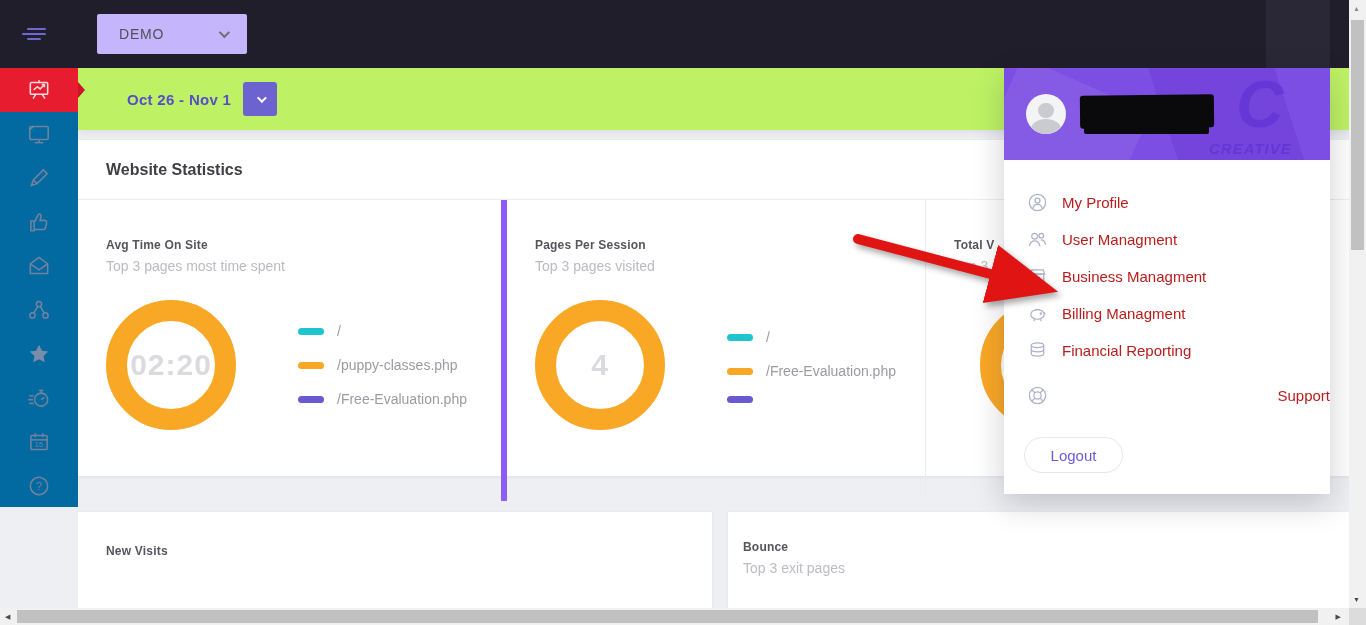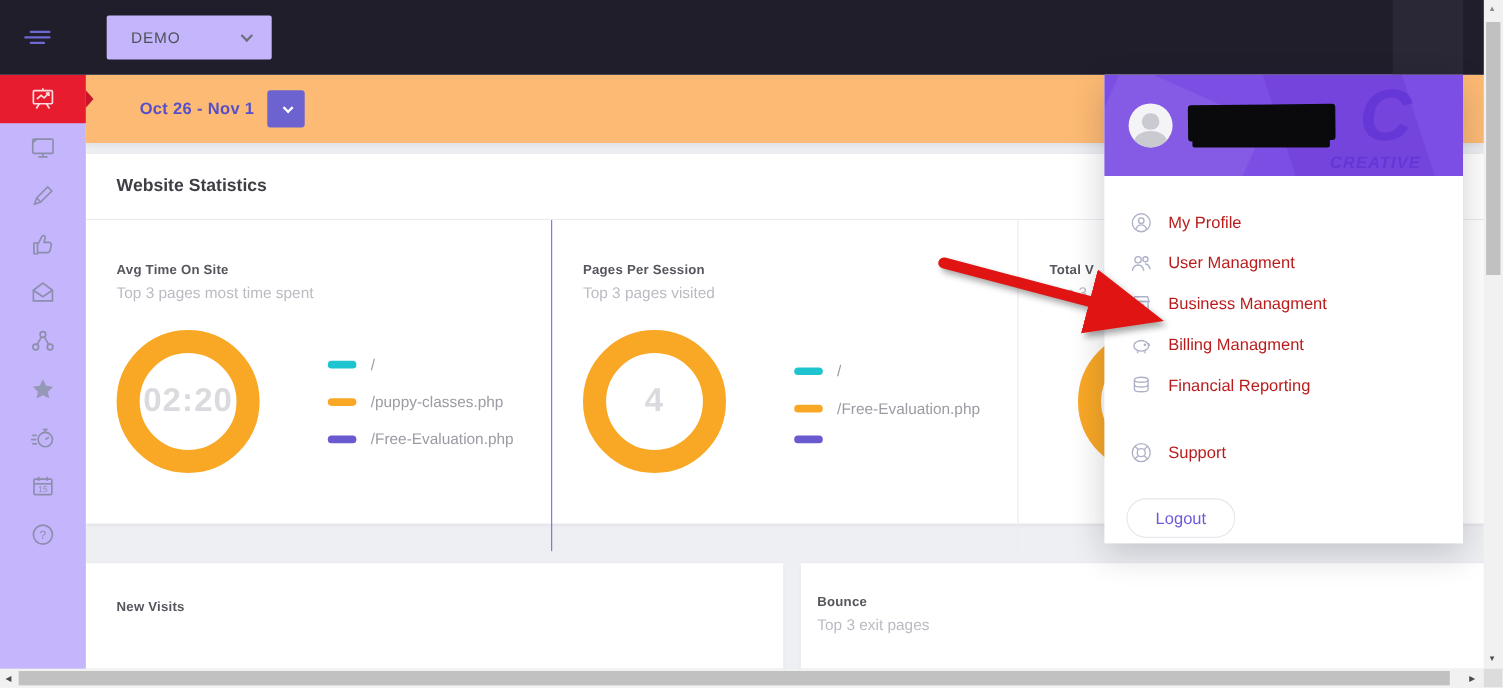--- a/index.html
+++ b/index.html
@@ -18,44 +18,44 @@
     border-radius:2px; display:flex; align-items:center; justify-content:space-between; padding:0 20px 0 22px; cursor:pointer; }
   .workspace-box .label { font-size:14px; color:#4E5258; letter-spacing:.8px; }
   .chev { width:8px; height:8px; border-right:2px solid #6B6F76; border-bottom:2px solid #6B6F76;
     transform:rotate(45deg) translateY(-2px); }
   .avatar-tile { position:absolute; left:1266px; top:0; width:64px; height:68px; background:#2A2736; }
   .avatar { position:absolute; border-radius:50%; background:#F4F4F6; overflow:hidden; }
   .avatar .head { position:absolute; left:50%; top:22%; width:38%; height:38%; margin-left:-19%; border-radius:50%; background:#C9CBD1; }
   .avatar .body { position:absolute; left:50%; top:62%; width:74%; height:52%; margin-left:-37%; border-radius:50%; background:#C9CBD1; }
 
   
-  .sidebar { position:absolute; left:0; top:68px; width:78px; height:540px; background:#c4b5fd; z-index:2; }
+  .sidebar { position:absolute; left:0; top:68px; width:78px; height:439px; background:#0369a1; z-index:2; }
   .side-item { position:relative; width:78px; height:44px; display:flex; align-items:center; justify-content:center; cursor:pointer; }
   .side-item svg { stroke:#83889E; fill:none; stroke-width:1.4; opacity:.85; }
   .side-item.active { background:#E81C2F; }
   .side-item.active svg { stroke:#fff; }
   .side-item.active::after { content:""; position:absolute; right:-7px; top:50%; margin-top:-8px;
     border-left:7px solid #C91527; border-top:8px solid transparent; border-bottom:8px solid transparent; }
   .side-item .fillicon { fill:#8E93AB; stroke:none; }
 
   
   .main { position:absolute; left:78px; top:68px; width:1271px; height:540px; background:#EDEFF2; overflow:hidden; z-index:1; }
-  .datebar { position:absolute; left:0; top:0; width:1271px; height:62px; background:#fdba74;
+  .datebar { position:absolute; left:0; top:0; width:1271px; height:62px; background:#bef264;
     box-shadow:0 3px 6px rgba(60,60,90,.08); display:flex; align-items:center; gap:12px; padding-left:49px; }
   .date-label { font-size:15px; font-weight:bold; color:#574FC8; letter-spacing:.3px; }
   .date-button { width:34px; height:34px; background:#6C63D0; border-radius:3px; display:flex; align-items:center; justify-content:center; cursor:pointer; }
   .date-button .chev { border-color:#fff; width:7px; height:7px; transform:rotate(45deg) translateY(-2px); }
 
   .stats-panel { position:absolute; left:0; top:72px; width:1271px; height:336px; background:#fff; box-shadow:0 1px 3px rgba(60,60,90,.07); }
   .panel-header { height:60px; border-bottom:1px solid #ECECF0; display:flex; align-items:center; padding-left:28px; }
   .panel-title { font-size:16px; font-weight:bold; color:#3E3E44; }
   .stats-row { display:flex; height:301px; }
   .stat-col { padding:38px 24px 0 28px; }
   .stat-col.c1 { width:423px; }
-  .stat-col.c2 { width:424px; border-left:1px solid #8b5cf6; }
+  .stat-col.c2 { width:424px; border-left:6px solid #8b5cf6; }
   .stat-col.c3 { width:423px; border-left:1px solid #ECECF0; }
   .stat-title { font-size:12px; font-weight:bold; color:#55555D; letter-spacing:.2px; }
   .stat-sub { font-size:14px; color:#BCBAC2; margin-top:6px; }
   .donut-row { margin-top:26px; display:flex; align-items:center; }
   .donut { width:130px; height:130px; border:21px solid #F9A826; border-radius:50%;
     display:flex; align-items:center; justify-content:center; flex:0 0 auto; }
   .donut-value { font-size:30px; font-weight:bold; color:#DBDADF; letter-spacing:1px; }
   .legend { margin-left:62px; width:178px; display:flex; flex-direction:column; gap:15px; }
   .legend-item { display:flex; flex-wrap:wrap; align-items:center; column-gap:13px; row-gap:8px; }
   .dash { width:26px; height:7px; border-radius:4px; flex:0 0 auto; }
@@ -74,21 +74,21 @@
   .menu-header { position:relative; height:92px; background:#7C4EE4; overflow:hidden; }
   .menu-header .tex1 { position:absolute; left:-20px; top:10px; width:140px; height:160px; background:rgba(255,255,255,.07); transform:rotate(24deg); }
   .menu-header .tex2 { position:absolute; left:170px; top:-30px; width:120px; height:200px; background:rgba(90,40,200,.25); transform:rotate(-18deg); }
   .wm-letter { position:absolute; left:232px; top:-2px; font-size:66px; font-weight:bold; color:#5A2ED2; opacity:.55; font-style:italic; }
   .wm-word { position:absolute; left:205px; top:72px; font-size:15px; font-weight:bold; font-style:italic; color:#5A2ED2; opacity:.6; letter-spacing:1px; }
   .avatar.menu { left:22px; top:26px; width:40px; height:40px; position:absolute; }
   .redact1 { position:absolute; left:76px; top:27px; width:134px; height:33px; background:#0A0A0C; border-radius:3px; transform:rotate(-.6deg); }
   .redact2 { position:absolute; left:80px; top:51px; width:125px; height:15px; background:#0A0A0C; border-radius:2px; }
   .menu-list { padding-top:27px; }
   .menu-item { height:30px; margin:0 0 7px 0; padding-left:22px; display:flex; align-items:center; cursor:pointer; }
-  .menu-item.gap { margin-top:31px; }
+  .menu-item.gap { margin-top:15px;justify-content:space-between; }
   .menu-item svg { stroke:#AEB2C8; fill:none; stroke-width:1.3; flex:0 0 auto; }
   .menu-item .mi-label { margin-left:13px; font-size:15px; color:#b91c1c; }
   .logout-btn { margin:20px 0 0 20px; width:99px; height:36px; border:1px solid #E6E6EC; border-radius:18px;
     background:#fff; font-family:inherit; font-size:15px; font-weight:normal; color:#6C5BD9; cursor:pointer; }
 
   
   .annot { position:absolute; left:0; top:0; z-index:10; pointer-events:none;
     filter:drop-shadow(3px 4px 3px rgba(0,0,0,.35)); }
 
   

